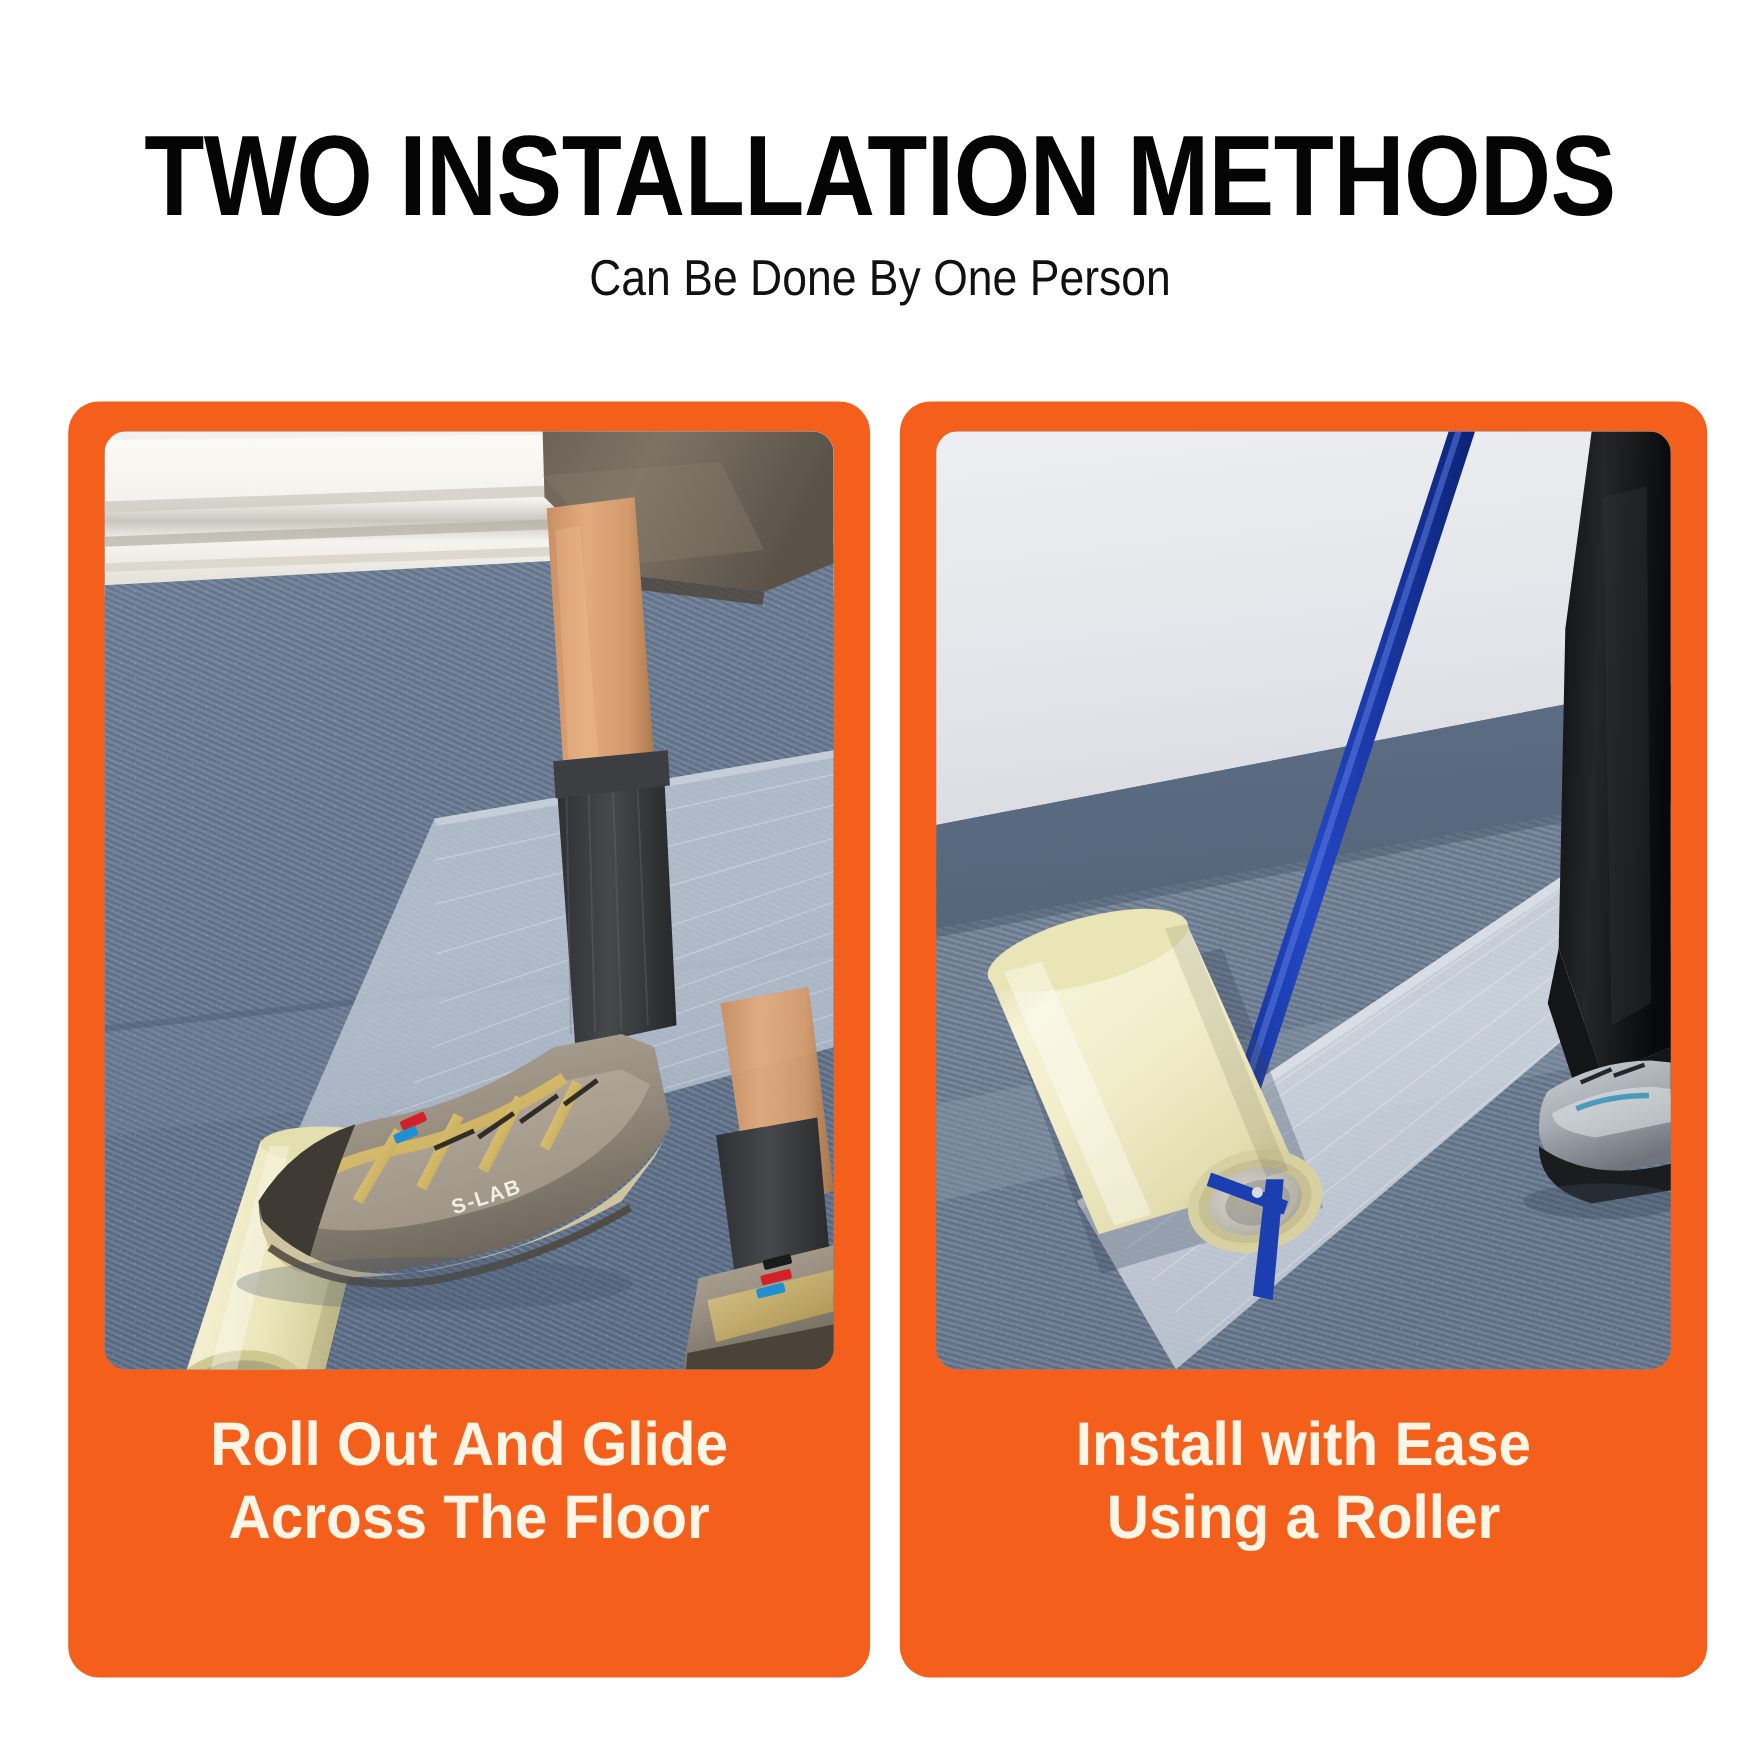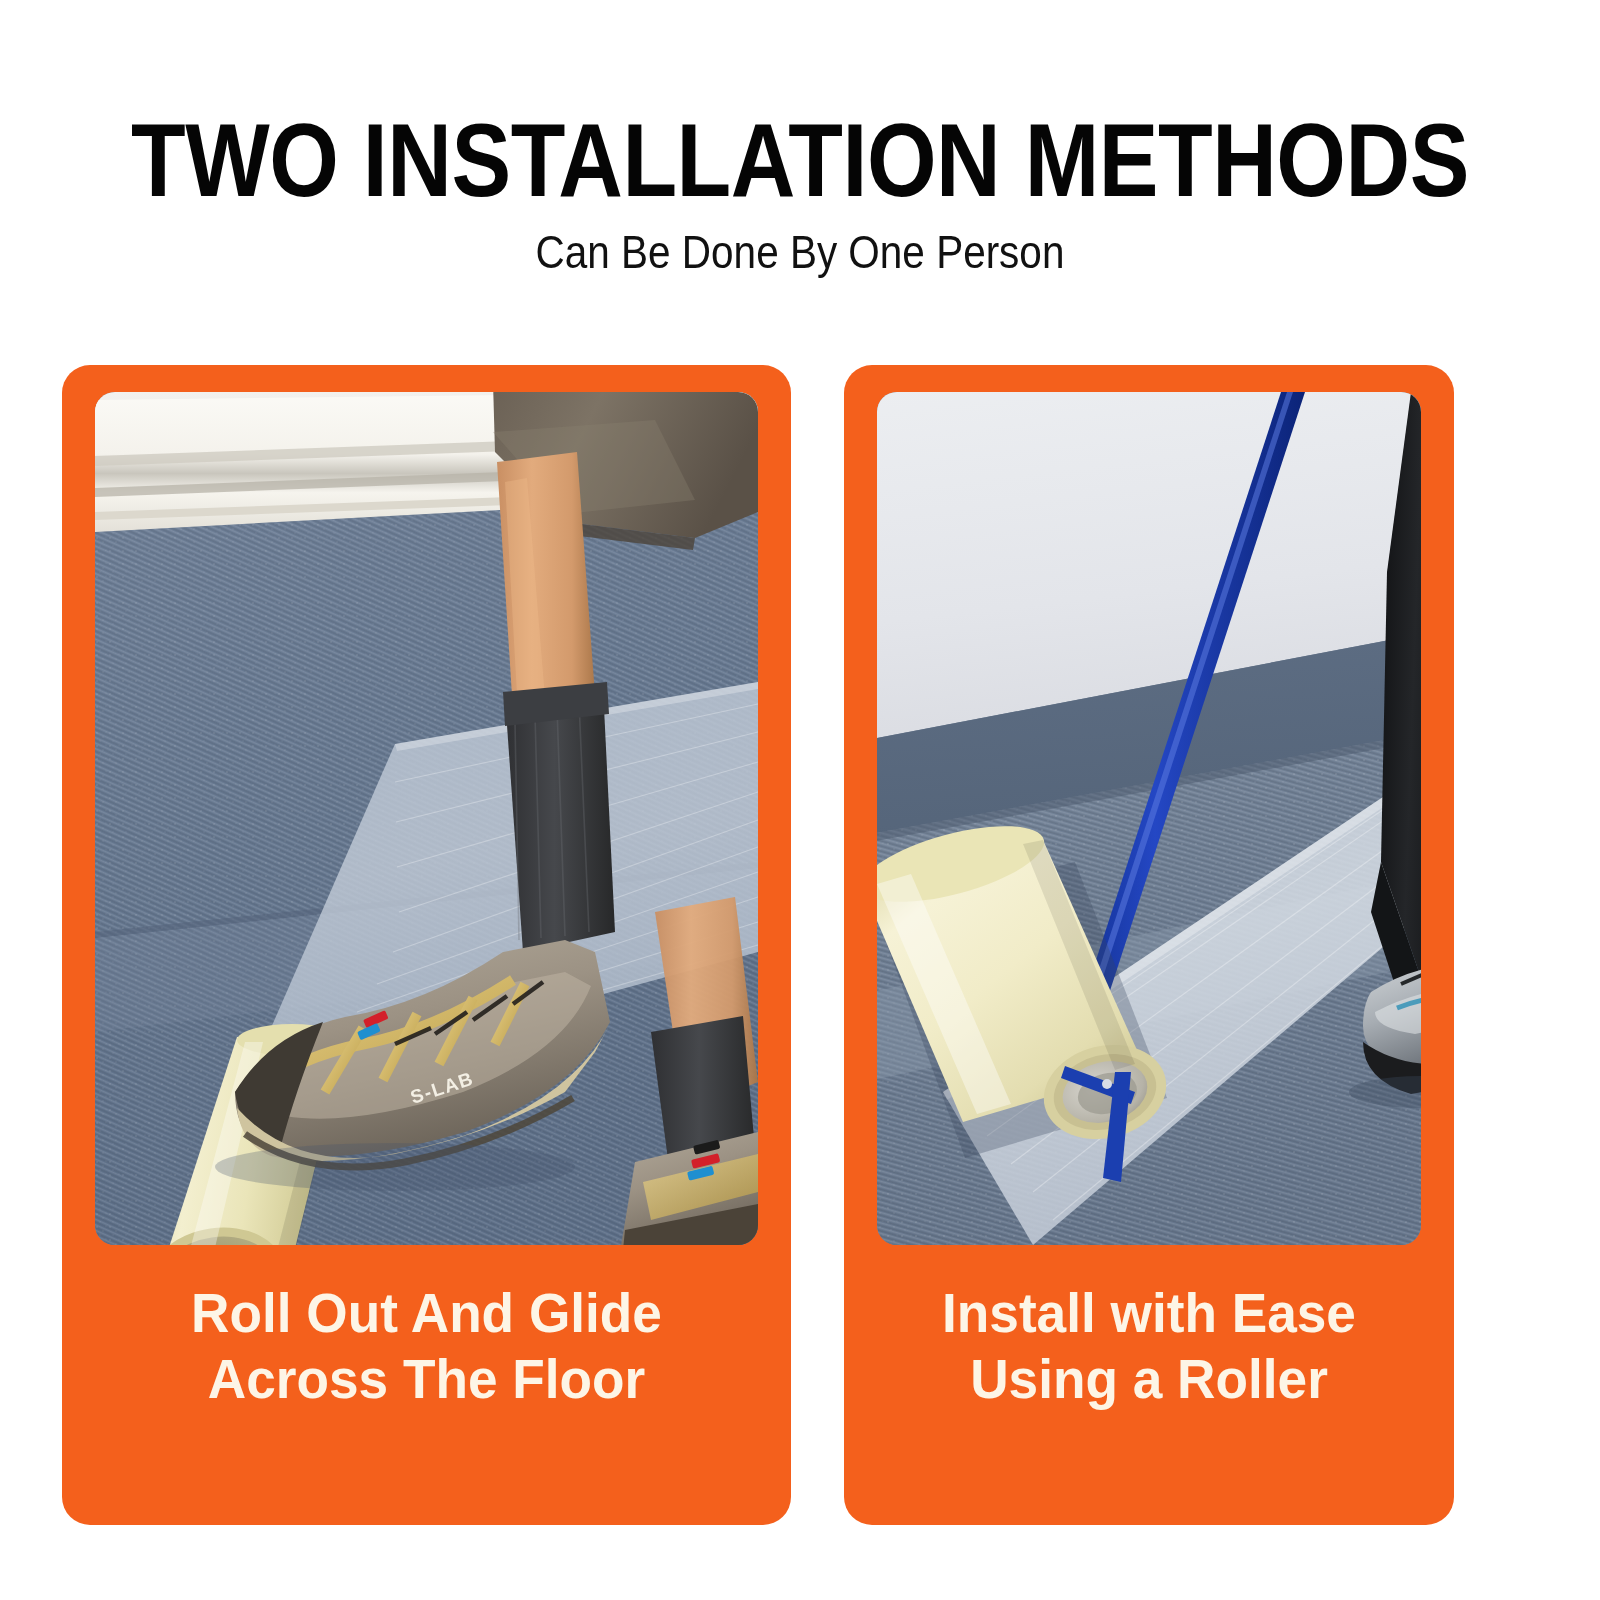--- a/index.html
+++ b/index.html
@@ -43,21 +43,21 @@
 
   
   .card {
     position:absolute;
     top:365px;
     height:1160px;
     background:#F4601C;
     border-radius:28px;
   }
   #card-left  { left:62px;  width:729px; }
-  #card-right { left:844px; width:610px; }
+  #card-right { left:818px; width:734px; }
 
   .photo-frame {
     position:absolute;
     left:33px; top:27px;
     width:calc(100% - 66px);
     height:853px;
     border-radius:20px;
     overflow:hidden;
     background:#7a8aa0;
   }

